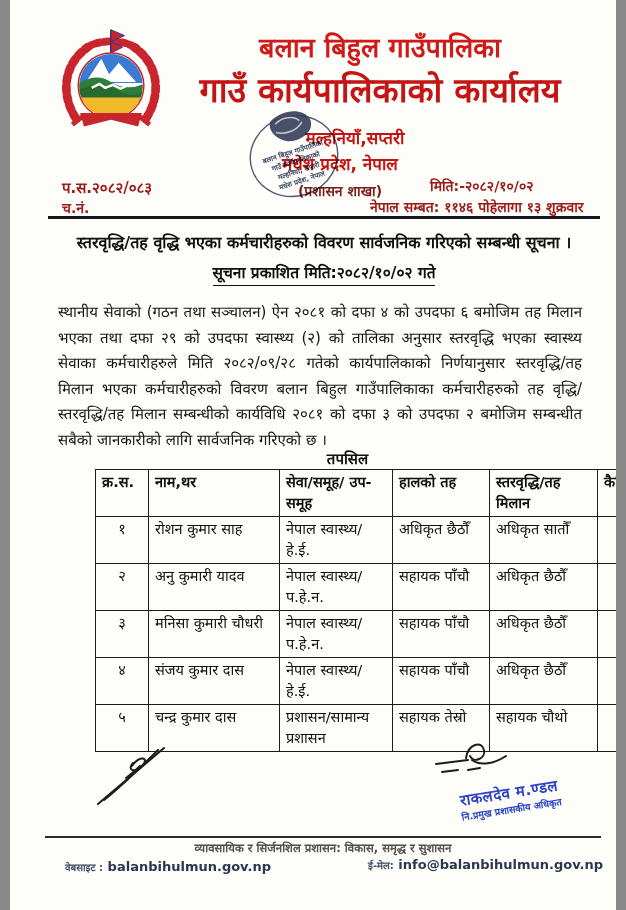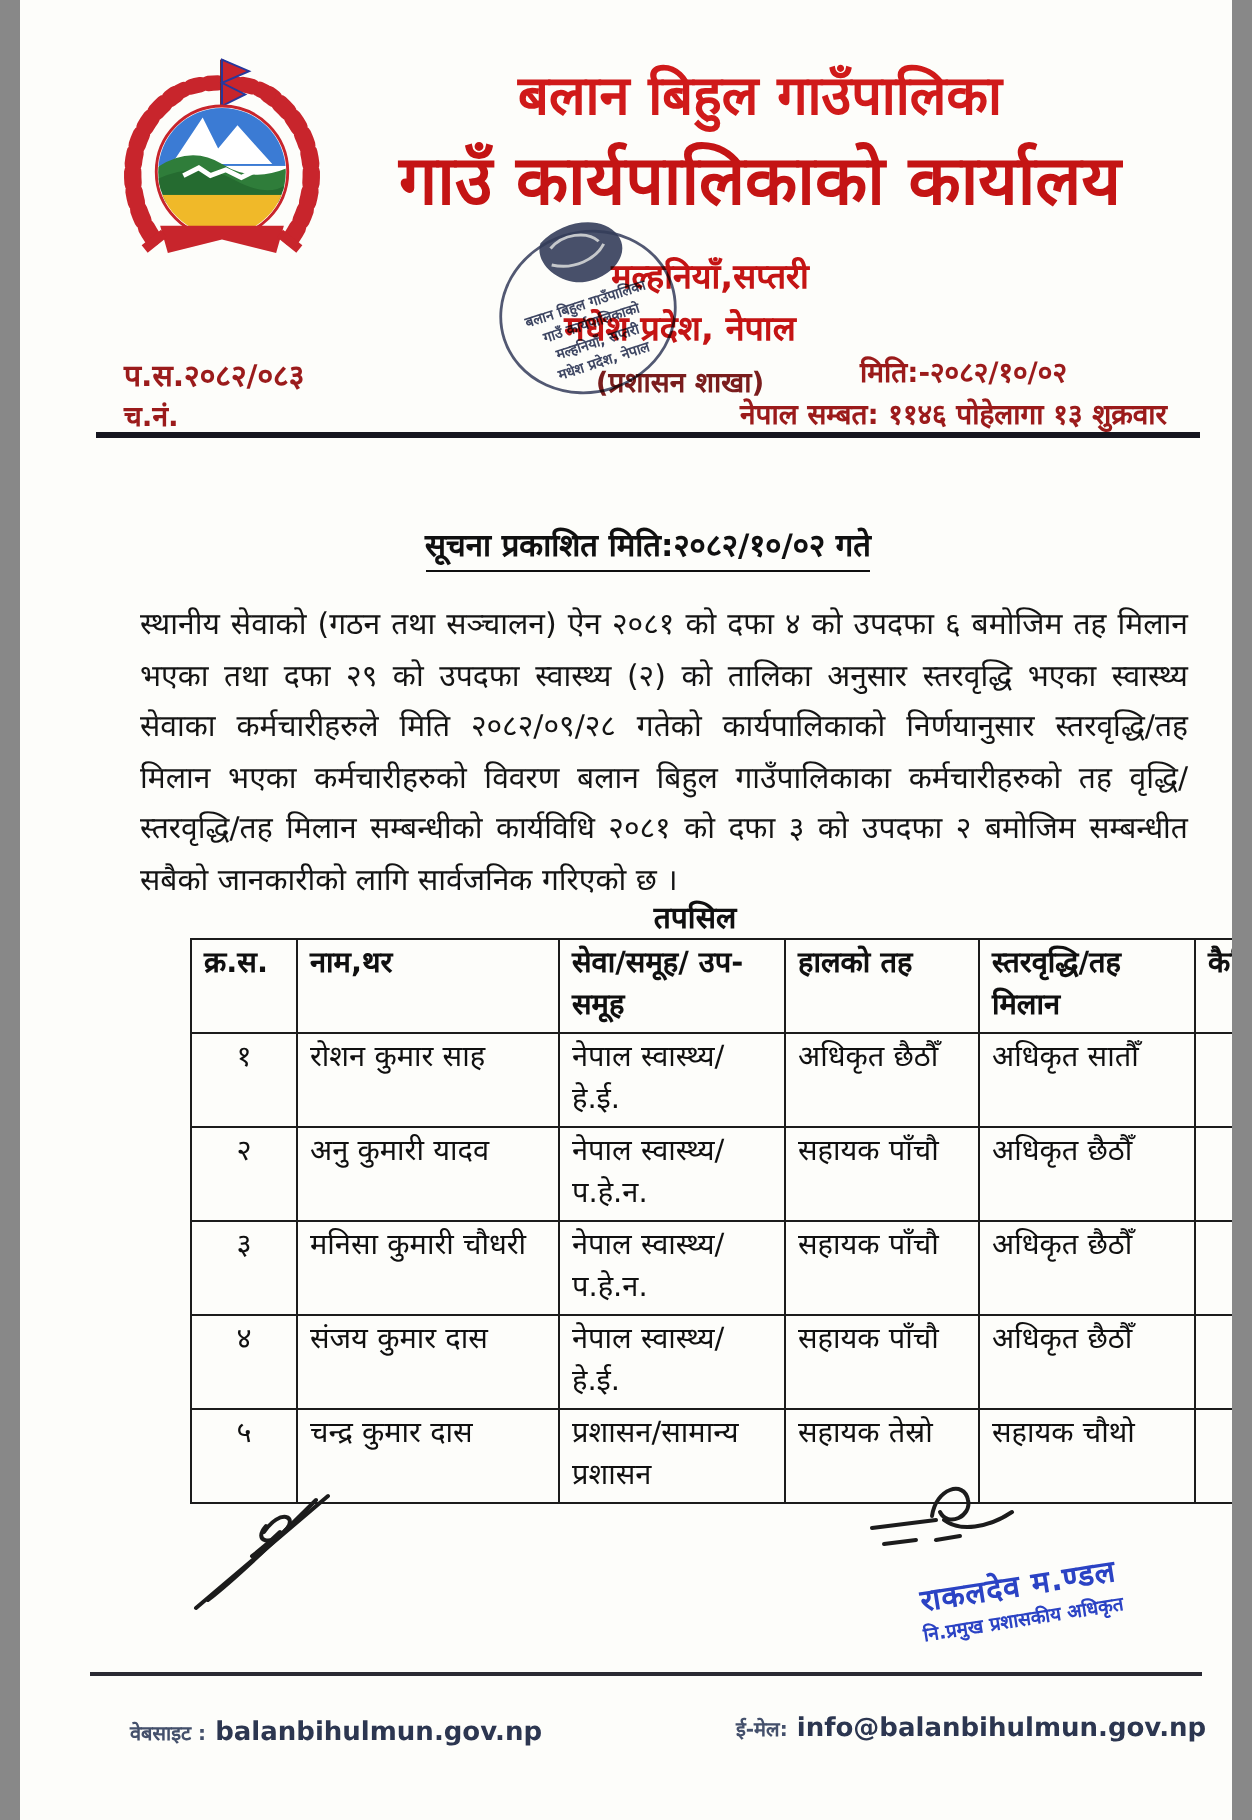--- a/index.html
+++ b/index.html
@@ -51,21 +51,21 @@
   .notice-title{
     position:absolute;left:40px;top:231px;width:548px;
     text-align:center;font-size:16px;font-weight:bold;color:#101010;
   }
   .notice-sub-wrap{position:absolute;left:40px;top:261px;width:548px;text-align:center;}
   .notice-sub{
     display:inline-block;font-size:15.5px;font-weight:bold;color:#101010;
     border-bottom:1.5px solid #101010;padding-bottom:2px;
   }
   .body-par{
-    position:absolute;left:60px;top:300px;width:524px;
+    position:absolute;left:48px;top:300px;width:524px;
     font-size:15px;line-height:25.5px;text-align:justify;color:#141414;
   }
   .tapsil{
     position:absolute;left:85px;top:448px;width:505px;
     text-align:center;font-size:15px;font-weight:bold;color:#101010;
   }
 
   
   .schedule{
     position:absolute;left:85px;top:469px;width:505px;
@@ -157,20 +157,21 @@
       </g>
     </g>
   </svg>
 
   <div class="ref-line1">प.स.२०८२/०८३</div>
   <div class="ref-line2">च.नं.</div>
   <div class="date-line1">मिति:-२०८२/१०/०२</div>
   <div class="date-line2">नेपाल सम्बत: ११४६ पोहेलागा १३ शुक्रवार</div>
   <div class="header-rule"></div>
 
+  <div class="notice-title">स्तरवृद्धि/तह वृद्धि भएका कर्मचारीहरुको विवरण सार्वजनिक गरिएको सम्बन्धी सूचना ।</div>
   <div class="notice-sub-wrap">
     <span class="notice-sub">सूचना प्रकाशित मिति:२०८२/१०/०२ गते</span>
   </div>
   <div class="body-par">स्थानीय सेवाको (गठन तथा सञ्चालन) ऐन २०८१ को दफा ४ को उपदफा ६ बमोजिम तह मिलान भएका तथा दफा २९ को उपदफा स्वास्थ्य (२) को तालिका अनुसार स्तरवृद्धि भएका स्वास्थ्य सेवाका कर्मचारीहरुले मिति २०८२/०९/२८ गतेको कार्यपालिकाको निर्णयानुसार स्तरवृद्धि/तह मिलान भएका कर्मचारीहरुको विवरण बलान बिहुल गाउँपालिकाका कर्मचारीहरुको तह वृद्धि/स्तरवृद्धि/तह मिलान सम्बन्धीको कार्यविधि २०८१ को दफा ३ को उपदफा २ बमोजिम सम्बन्धीत सबैको जानकारीको लागि सार्वजनिक गरिएको छ ।</div>
   <div class="tapsil">तपसिल</div>
 
   <table class="schedule">
     <thead>
       <tr>
         <th class="col0">क्र.स.</th>
@@ -243,20 +244,21 @@
       <path d="M40,34 L52,32"></path>
     </g>
   </svg>
 
   <div class="officer-stamp">
     <div class="officer-name">राकलदेव म.ण्डल</div>
     <div class="officer-title">नि.प्रमुख प्रशासकीय अधिकृत</div>
   </div>
 
   <div class="footer-rule"></div>
+  <div class="motto">व्यावसायिक र सिर्जनशिल प्रशासन: विकास, समृद्ध र सुशासन</div>
   <div class="website">
     <span class="small-label">वेबसाइट :</span>
     <span>balanbihulmun.gov.np</span>
   </div>
   <div class="email">
     <span class="small-label">ई-मेल:</span>
     <span>info@balanbihulmun.gov.np</span>
   </div>
 
 </div>

